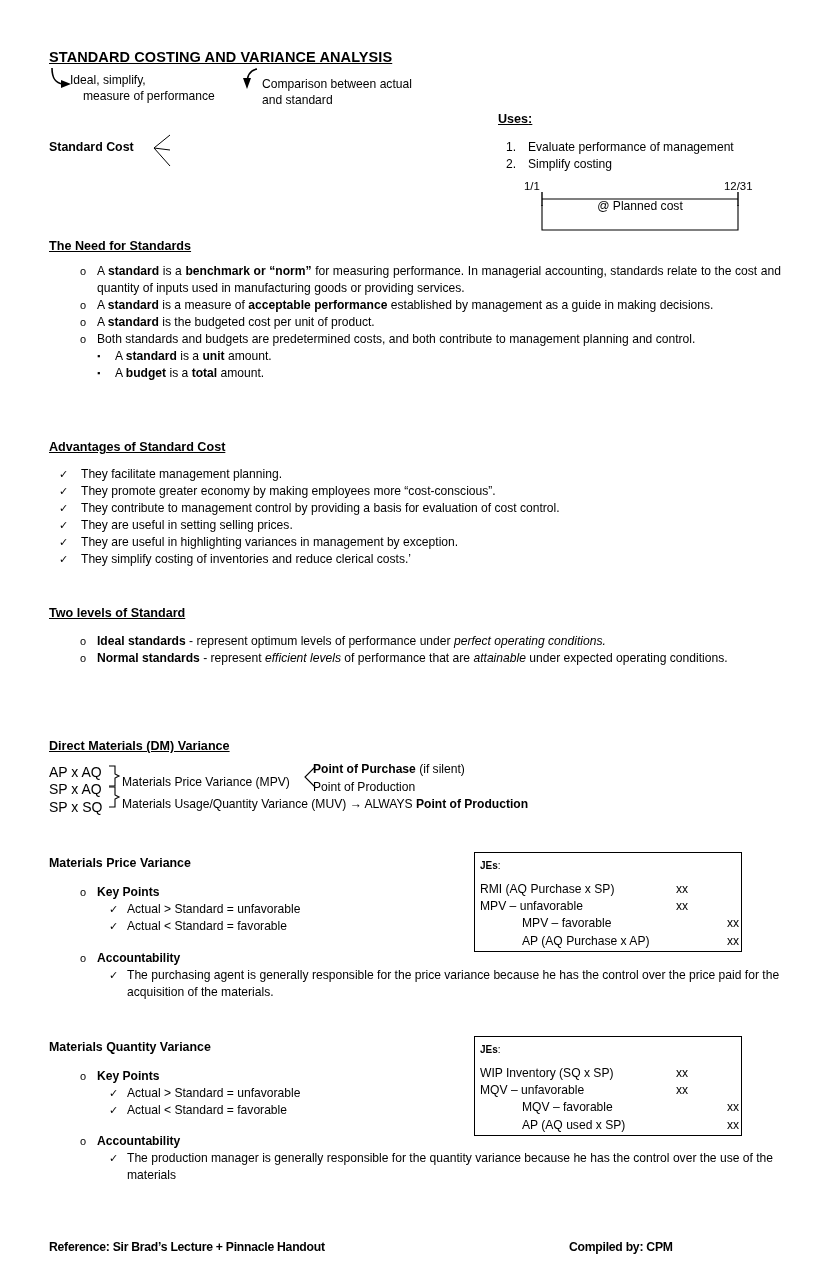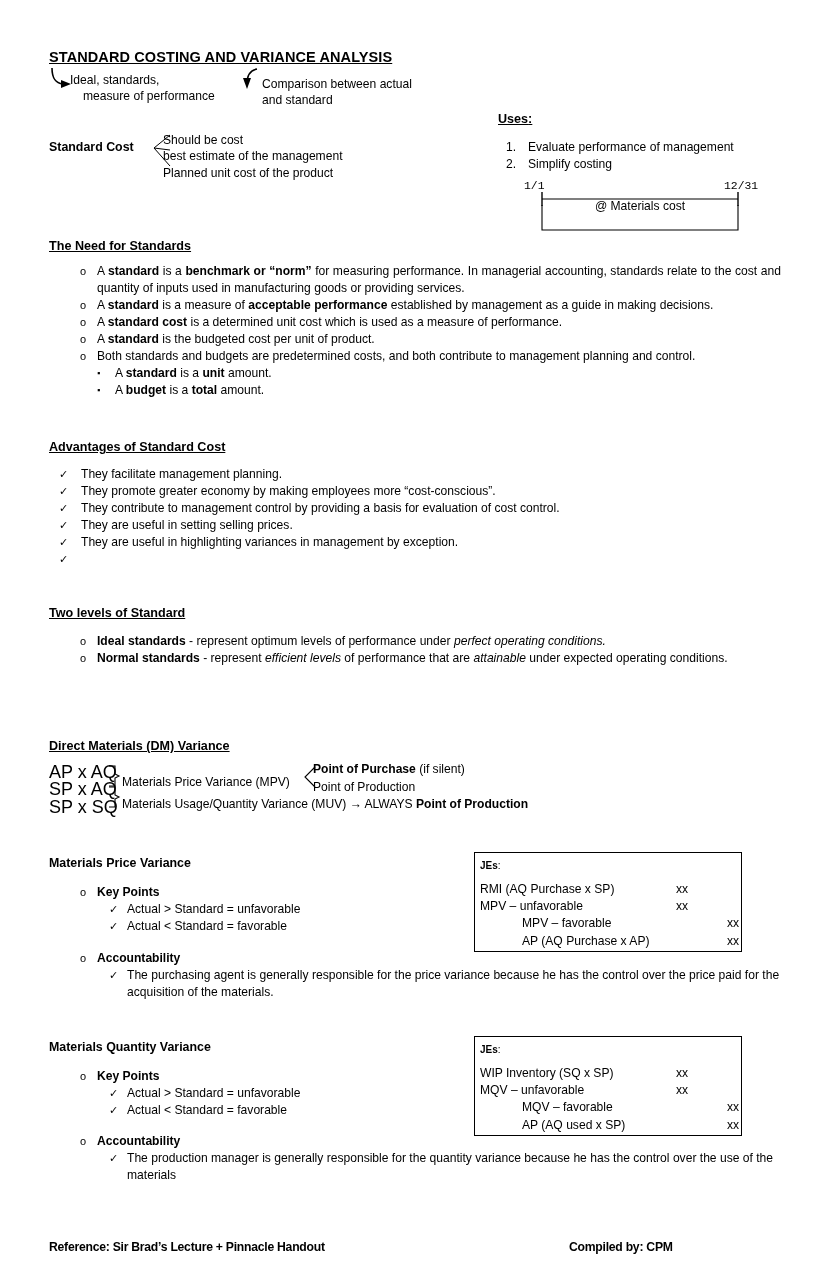--- a/index.html
+++ b/index.html
@@ -98,29 +98,29 @@
   .je-acct.cr { left: 42px; }
   .je-dr { position: absolute; left: 196px; top: 0; }
   .je-cr { position: absolute; left: 247px; top: 0; }
   .je-gap { height: 7px; }
 
   
   .fan-labels { position: absolute; font-size: 12.1px; line-height: 16.4px; }
   svg.ovl { position: absolute; overflow: visible; }
 
   
-  .tl-lbl { position: absolute; font-size: 11.4px; font-family: Liberation Mono, monospace; }
+  .tl-lbl { position: absolute; font-size: 11.4px; }
   .tl-inner {
     position: absolute;
     font-size: 12.1px;
     text-align: center;
   }
 
   
-  .dm-left { position: absolute; font-size: 18px; line-height: 17.4px; }
+  .dm-left { position: absolute; font-size: 14px; line-height: 17.4px; }
   .dm-row  { position: absolute; font-size: 12.1px; white-space: nowrap; }
 
   
   .footer {
     position: absolute;
     font-size: 12.2px;
     font-weight: bold;
     font-family: "Liberation Sans", sans-serif;
     letter-spacing: -0.25px;
   }
@@ -130,45 +130,40 @@
 
 <div class="page">
 
   <div class="abs h-title" style="left:49px; top:49px;">STANDARD COSTING AND VARIANCE ANALYSIS</div>
 
   <svg class="ovl" width="300" height="40" style="left:49px; top:66px;">
     <path d="M3,2 C3,12 6,17 14,18" stroke="#000" stroke-width="1.6" fill="none"></path>
     <path d="M22,18 L12,14 L12,22 Z" fill="#000"></path>
   </svg>
   <div class="abs fan-labels" style="left:70px; top:72px; width:210px;">
-    <div>Ideal, standards,</div>
+    <div>Ideal, simplify,</div>
     <div style="padding-left:13px;">measure of performance</div>
   </div>
 
   <svg class="ovl" width="60" height="40" style="left:243px; top:67px;">
     <path d="M14,2 C8,3 4,7 4,17" stroke="#000" stroke-width="1.6" fill="none"></path>
     <path d="M4,22 L0,11 L8,11 Z" fill="#000"></path>
   </svg>
   <div class="abs fan-labels" style="left:262px; top:76px; width:250px;">
     <div>Comparison between actual</div>
     <div>and standard</div>
   </div>
 
   <div class="abs h-sub" style="left:49px; top:140px;">Standard Cost</div>
 
   <svg class="ovl" width="24" height="46" style="left:148px; top:133px;">
     <path d="M22,2 L6,15 L22,17" stroke="#000" stroke-width="1" fill="none"></path>
     <path d="M6,15 L22,33" stroke="#000" stroke-width="1" fill="none"></path>
   </svg>
 
-  <div class="abs fan-labels" style="left:163px; top:132px; width:280px;">
-    <div>Should be cost</div>
-    <div>best estimate of the management</div>
-    <div>Planned unit cost of the product</div>
-  </div>
 
   <div class="abs h-sec" style="left:498px; top:112px;">
     <span>Uses</span><span>:</span>
   </div>
 
   <div class="abs" style="left:506px; top:139px; font-size:12.1px; line-height:17.2px;">
     <div style="position:relative; padding-left:22px;">
       <span style="position:absolute; left:0; top:0;">1.</span>
       <span>Evaluate performance of management</span>
     </div>
@@ -181,36 +176,32 @@
   <div class="tl-lbl" style="left:524px; top:180px;">1/1</div>
   <div class="tl-lbl" style="left:724px; top:180px;">12/31</div>
 
   <svg class="ovl" width="220" height="48" style="left:540px; top:192px;">
     <line x1="2" y1="0" x2="2" y2="14" stroke="#000" stroke-width="1.4"></line>
     <line x1="2" y1="7" x2="198" y2="7" stroke="#000" stroke-width="1.1"></line>
     <line x1="198" y1="0" x2="198" y2="14" stroke="#000" stroke-width="1.4"></line>
     <path d="M2,13 L2,38 L198,38 L198,13" stroke="#000" stroke-width="1.1" fill="none"></path>
   </svg>
 
-  <div class="tl-inner" style="left:542px; top:199px; width:196px;">@ Materials cost</div>
+  <div class="tl-inner" style="left:542px; top:199px; width:196px;">@ Planned cost</div>
 
   <div class="abs h-sec" style="left:49px; top:239px;">The Need for Standards</div>
 
   <ul class="lvl abs" style="left:49px; top:263px; width:732px;">
     <li class="ind-o just">
       <span class="bul bul-o"></span>
       <span>A <b>standard</b> is a <b>benchmark or “norm”</b> for measuring performance. In managerial accounting, standards relate to the cost and quantity of inputs used in manufacturing goods or providing services.</span>
     </li>
     <li class="ind-o">
       <span class="bul bul-o"></span>
       <span>A <b>standard</b> is a measure of <b>acceptable performance</b> established by management as a guide in making decisions.</span>
-    </li>
-    <li class="ind-o">
-      <span class="bul bul-o"></span>
-      <span>A <b>standard cost</b> is a determined unit cost which is used as a measure of performance.</span>
     </li>
     <li class="ind-o">
       <span class="bul bul-o"></span>
       <span>A <b>standard</b> is the budgeted cost per unit of product.</span>
     </li>
     <li class="ind-o">
       <span class="bul bul-o"></span>
       <span>Both standards and budgets are predetermined costs, and both contribute to management planning and control.</span>
     </li>
     <li class="ind-sq">
@@ -241,20 +232,21 @@
     <li class="ind-ck" style="padding-left:48px;">
       <span class="bul bul-ck" style="left:26px;"></span>
       <span>They are useful in setting selling prices.</span>
     </li>
     <li class="ind-ck" style="padding-left:48px;">
       <span class="bul bul-ck" style="left:26px;"></span>
       <span>They are useful in highlighting variances in management by exception.</span>
     </li>
     <li class="ind-ck" style="padding-left:48px;">
       <span class="bul bul-ck" style="left:26px;"></span>
+      <span>They simplify costing of inventories and reduce clerical costs.’</span>
     </li>
   </ul>
 
   <div class="abs h-sec" style="left:49px; top:606px;">Two levels of Standard</div>
 
   <ul class="lvl abs" style="left:49px; top:633px; width:732px;">
     <li class="ind-o">
       <span class="bul bul-o"></span>
       <span><b>Ideal standards</b> - represent optimum levels of performance under <i>perfect operating conditions.</i></span>
     </li>

